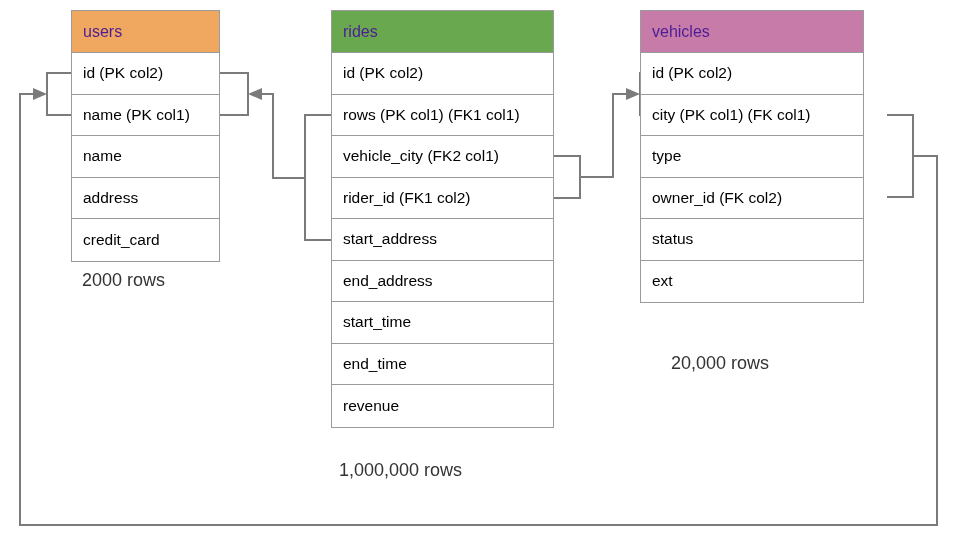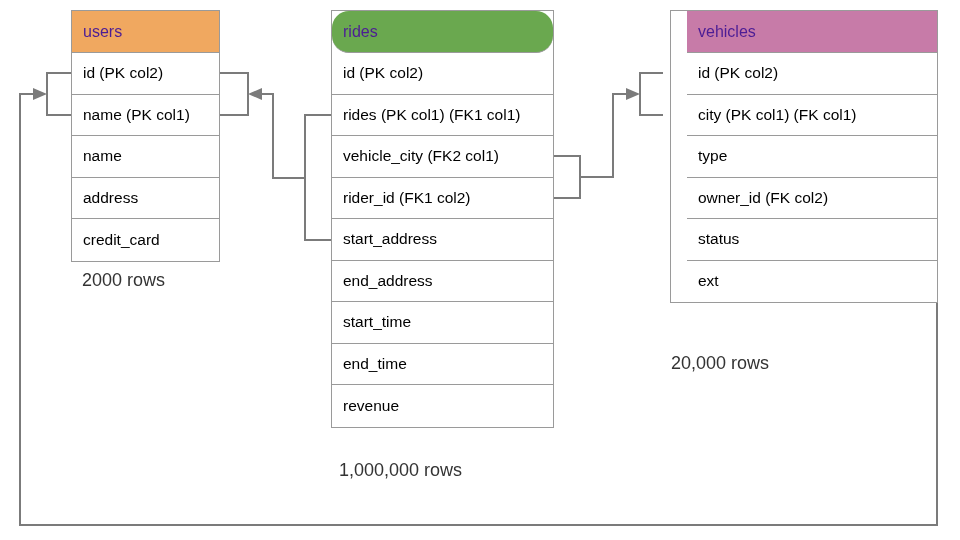--- a/index.html
+++ b/index.html
@@ -67,21 +67,21 @@
   .rowcount {
     position: absolute;
     font-size: 18px;
     color: #333333;
     white-space: nowrap;
   }
 
   
   #tbl-users   { left: 71px;  top: 10px; width: 149px; }
   #tbl-rides   { left: 331px; top: 10px; width: 223px; }
-  #tbl-vehicles{ left: 670px; top: 10px; width: 268px; padding-left: 16px; }
+  #tbl-vehicles{ left: 640px; top: 10px; width: 224px; }
 
   #rc-users    { left: 82px;  top: 270px; }
   #rc-rides    { left: 339px; top: 460px; }
   #rc-vehicles { left: 671px; top: 353px; }
 </style>
 </head>
 <body>
 
 <div id="canvas">
 
@@ -125,28 +125,28 @@
     <div class="tbl-row">
       <span>address</span>
     </div>
     <div class="tbl-row last">
       <span>credit_card</span>
     </div>
   </div>
   <div class="rowcount" id="rc-users">2000 rows</div>
 
   <div class="table-box" id="tbl-rides">
-    <div class="tbl-header" style="background: rgb(106, 168, 79); border-radius: 17px;">
+    <div class="tbl-header" style="background: rgb(106, 168, 79);">
       <span>rides</span>
     </div>
     <div class="tbl-row">
       <span>id (PK col2)</span>
     </div>
     <div class="tbl-row">
-      <span>rides (PK col1) (FK1 col1)</span>
+      <span>rows (PK col1) (FK1 col1)</span>
     </div>
     <div class="tbl-row">
       <span>vehicle_city (FK2 col1)</span>
     </div>
     <div class="tbl-row">
       <span>rider_id (FK1 col2)</span>
     </div>
     <div class="tbl-row">
       <span>start_address</span>
     </div>

